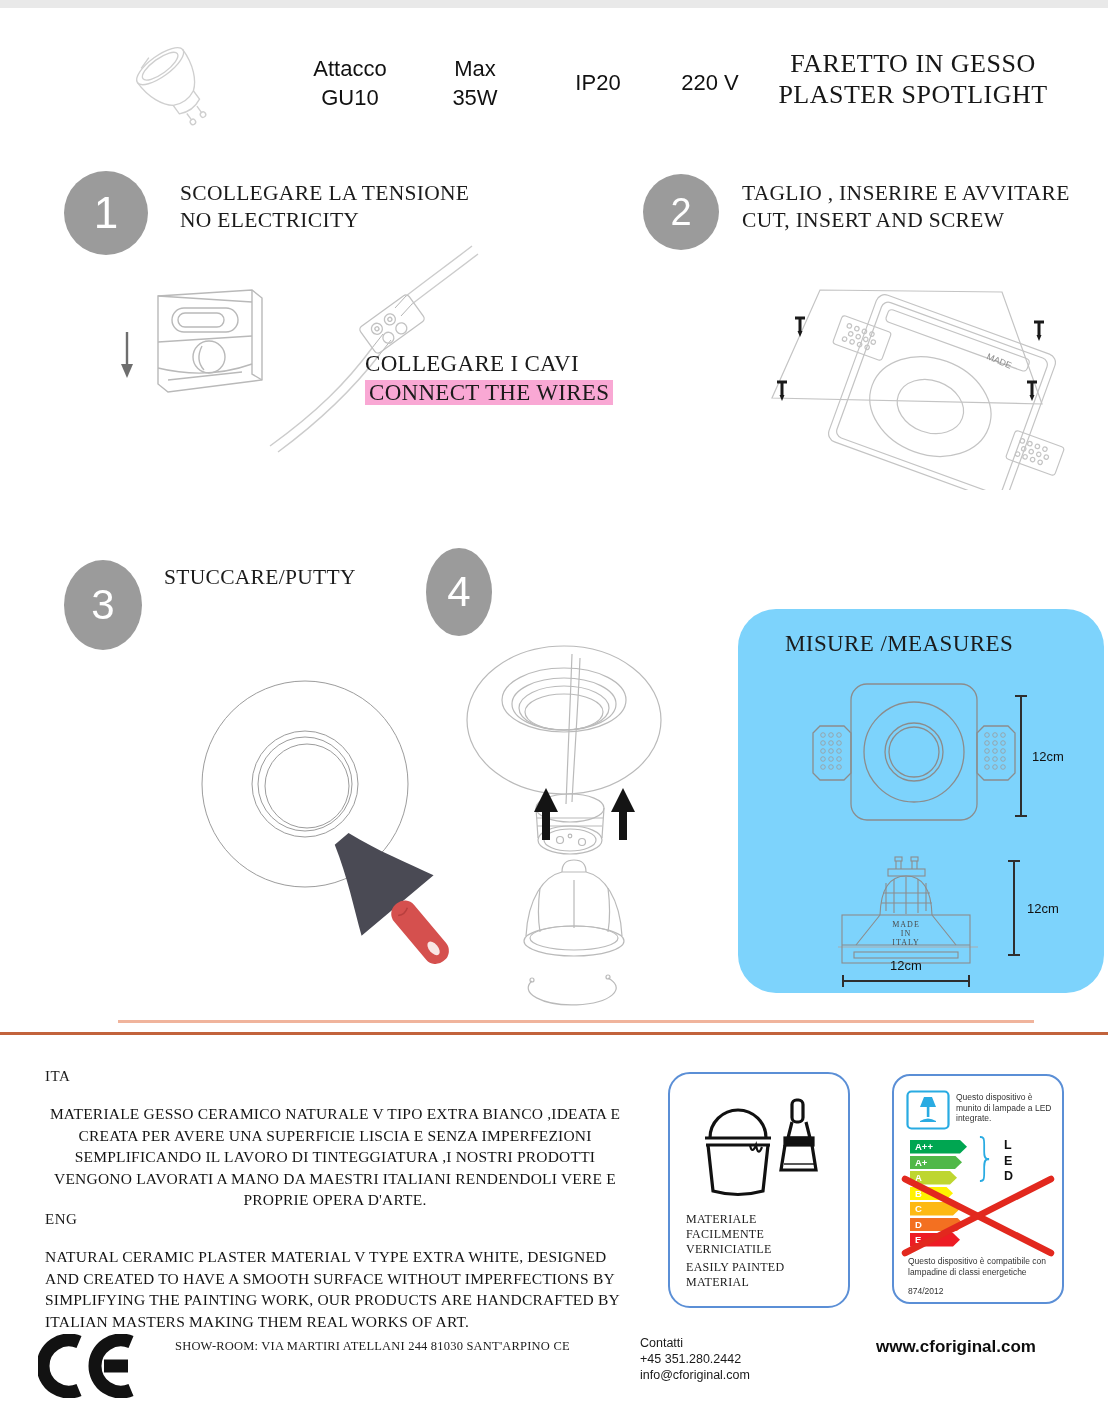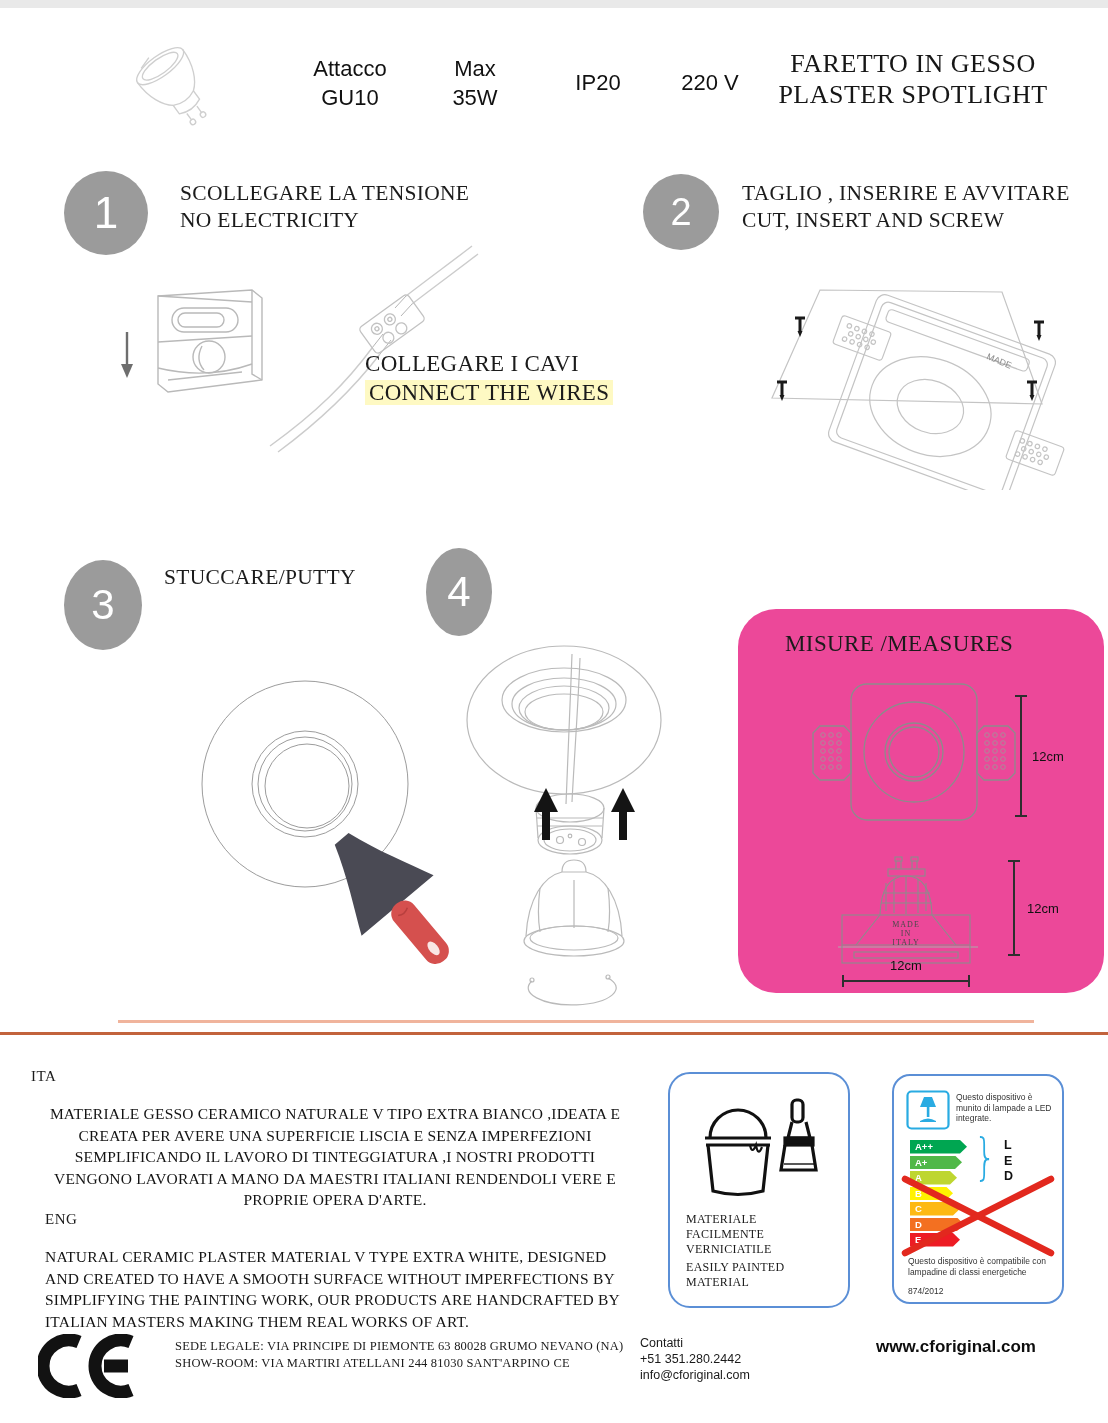--- a/index.html
+++ b/index.html
@@ -10,24 +10,24 @@
   
   .spec{font-size:22px;line-height:29px;text-align:center;color:#111;font-weight:500;}
   .doc-title{font-family:"Liberation Serif",serif;font-size:26px;line-height:31px;text-align:center;
              letter-spacing:0.5px;color:#161616;}
 
   
   .step-circle{background:#9b9b9b;border-radius:50%;color:#fff;display:flex;align-items:center;justify-content:center;
                font-family:"Liberation Sans",sans-serif;font-weight:400;}
   .step-title{font-family:"Liberation Serif",serif;font-size:21.5px;line-height:27px;letter-spacing:0.3px;color:#1b1b1b;}
 
-  .hl{background:#fef9c3;padding:0 4px;}
-
-  
-  .panel{background:#ec4899;border-radius:38px;}
+  .hl{background:#f9a8d4;padding:0 4px;}
+
+  
+  .panel{background:#7dd3fc;border-radius:38px;}
   .panel-title{font-family:"Liberation Serif",serif;font-size:23px;letter-spacing:0.4px;color:#1b1b1b;}
   .dim-label{font-size:13px;color:#111;}
   .vdim{width:2px;background:#2e2e2e;}
   .vdim::before,.vdim::after{content:"";position:absolute;left:-5px;width:12px;height:2px;background:#2e2e2e;}
   .vdim::before{top:0;} .vdim::after{bottom:0;}
   .hdim{height:2px;background:#2e2e2e;}
   .hdim::before,.hdim::after{content:"";position:absolute;top:-5px;width:2px;height:12px;background:#2e2e2e;}
   .hdim::before{left:0;} .hdim::after{right:0;}
 
   
@@ -346,21 +346,21 @@
     <div class="abs vdim" style="left:275px;top:251px;height:96px;"></div>
     <div class="abs dim-label" style="left:289px;top:292px;">12cm</div>
 
     <div class="abs dim-label" style="left:104px;top:349px;width:128px;text-align:center;">12cm</div>
     <div class="abs hdim" style="left:104px;top:371px;width:128px;"></div>
   </div>
 
   <div class="abs div-light" style="left:118px;top:1012px;width:916px;height:3px;"></div>
   <div class="abs div-dark" style="left:0;top:1024px;width:1108px;height:2.5px;"></div>
 
-  <div class="abs info-label" style="left:31px;top:1060px;">ITA</div>
+  <div class="abs info-label" style="left:45px;top:1060px;">ITA</div>
   <div class="abs info-text" style="left:45px;top:1095px;width:580px;text-align:center;">MATERIALE GESSO CERAMICO NATURALE V TIPO EXTRA BIANCO ,IDEATA E CREATA PER AVERE UNA SUPERFICIE LISCIA E SENZA IMPERFEZIONI SEMPLIFICANDO IL LAVORO DI TINTEGGIATURA ,I NOSTRI PRODOTTI VENGONO LAVORATI A MANO DA MAESTRI ITALIANI RENDENDOLI VERE E PROPRIE OPERA D'ARTE.</div>
   <div class="abs info-label" style="left:45px;top:1203px;">ENG</div>
   <div class="abs info-text" style="left:45px;top:1238px;width:580px;">NATURAL CERAMIC PLASTER MATERIAL V TYPE EXTRA WHITE, DESIGNED AND CREATED TO HAVE A SMOOTH SURFACE WITHOUT IMPERFECTIONS BY SIMPLIFYING THE PAINTING WORK, OUR PRODUCTS ARE HANDCRAFTED BY ITALIAN MASTERS MAKING THEM REAL WORKS OF ART.</div>
 
   <div class="abs bluebox" style="left:668px;top:1064px;width:178px;height:232px;">
     <svg class="abs" style="left:22px;top:20px;" width="132" height="110" viewBox="0 0 132 110">
       <g stroke="#111111" stroke-width="3.2" fill="none">
         <path d="M18,44 A28,28 0 0 1 74,44"></path>
         <line x1="13" y1="44" x2="79" y2="44"></line>
         <line x1="14" y1="51" x2="78" y2="51"></line>
@@ -430,25 +430,24 @@
 
   <svg class="abs" style="left:38px;top:1326px;" width="96" height="64" viewBox="0 0 96 64">
     <g stroke="#121212" stroke-width="13" fill="none">
       <path d="M41,8 A26,26 0 1 0 41,56"></path>
       <path d="M93,8 A26,26 0 1 0 93,56"></path>
       <line x1="66" y1="32" x2="90" y2="32"></line>
     </g>
   </svg>
 
   <div class="abs addr" style="left:175px;top:1330px;">
-    <div>SEDE LEGALE: VIA PRINCIPE DI PIEMONTE 63 80028 GRUMO NEVANO (NA)</div>
     <div>SHOW-ROOM: VIA MARTIRI ATELLANI 244 81030 SANT'ARPINO CE</div>
   </div>
 
   <div class="abs contact" style="left:640px;top:1327px;">
     <div>Contatti</div>
-    <div>+51 351.280.2442</div>
+    <div>+45 351.280.2442</div>
     <div>info@cforiginal.com</div>
   </div>
 
   <div class="abs website" style="left:876px;top:1329px;">www.cforiginal.com</div>
 
 </div>
 
 </body></html>

